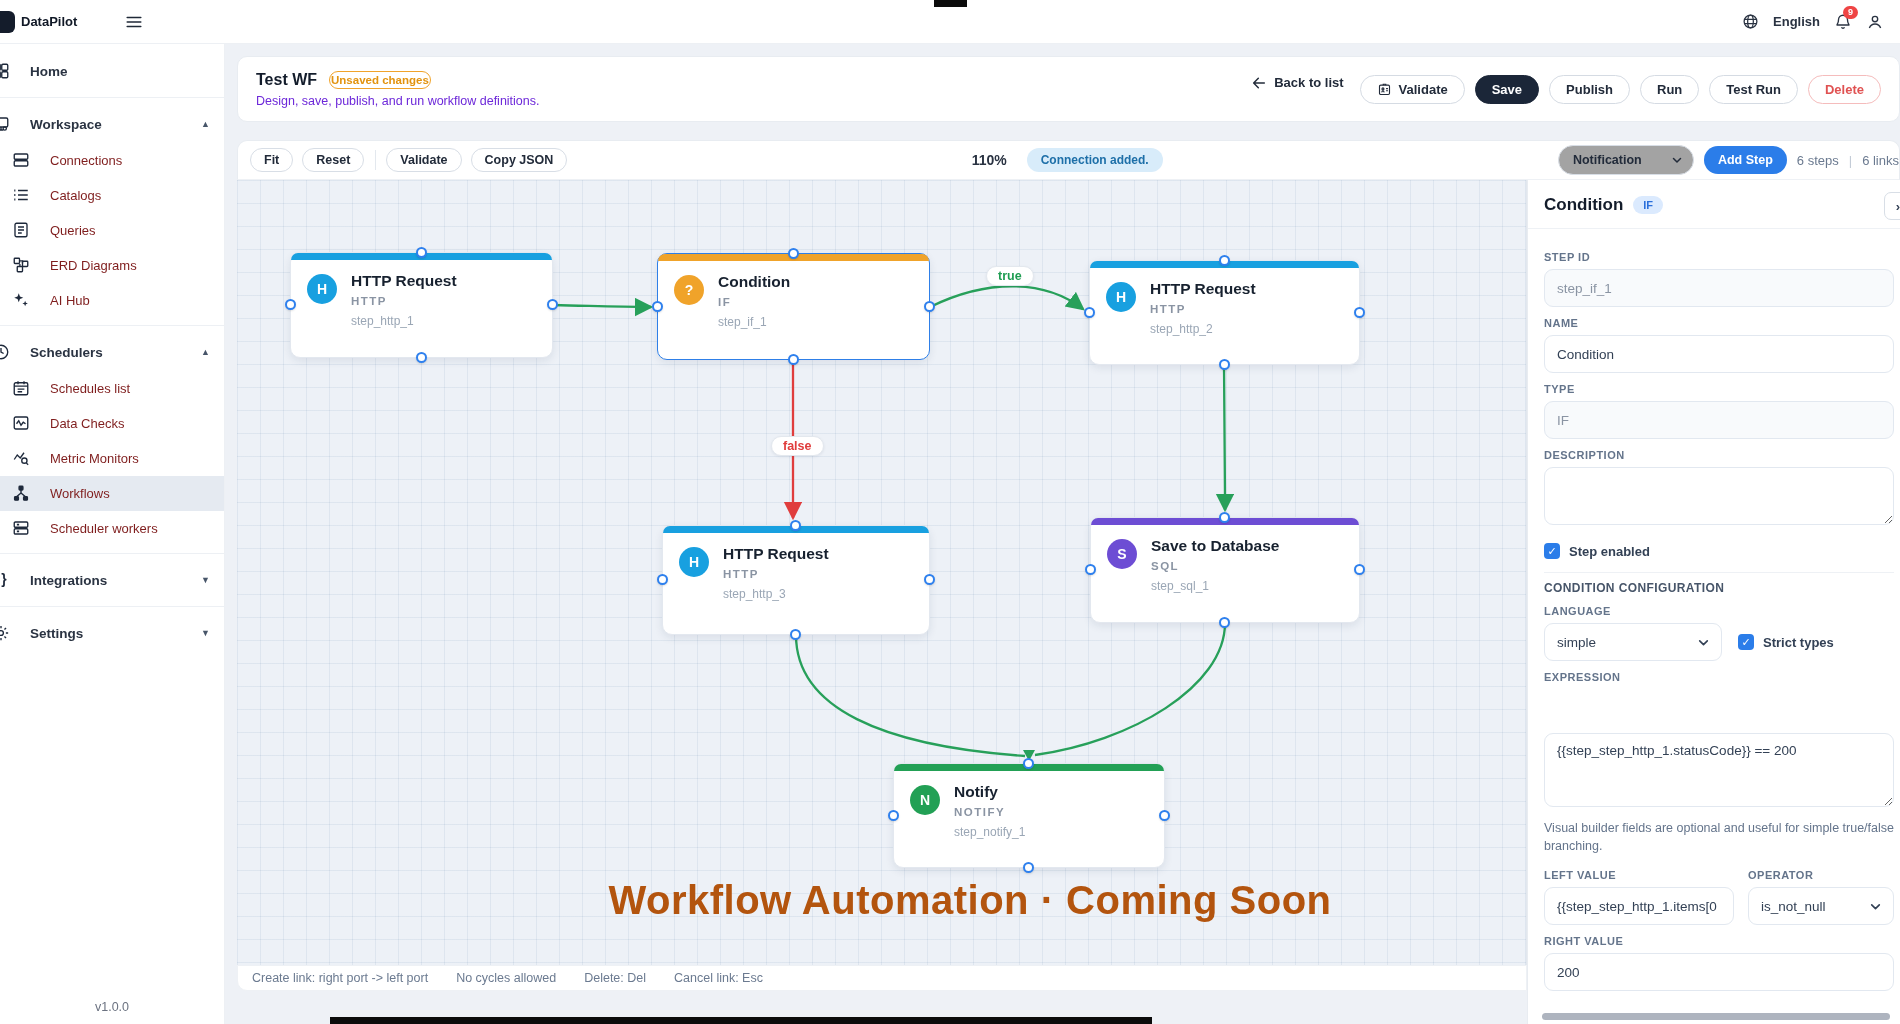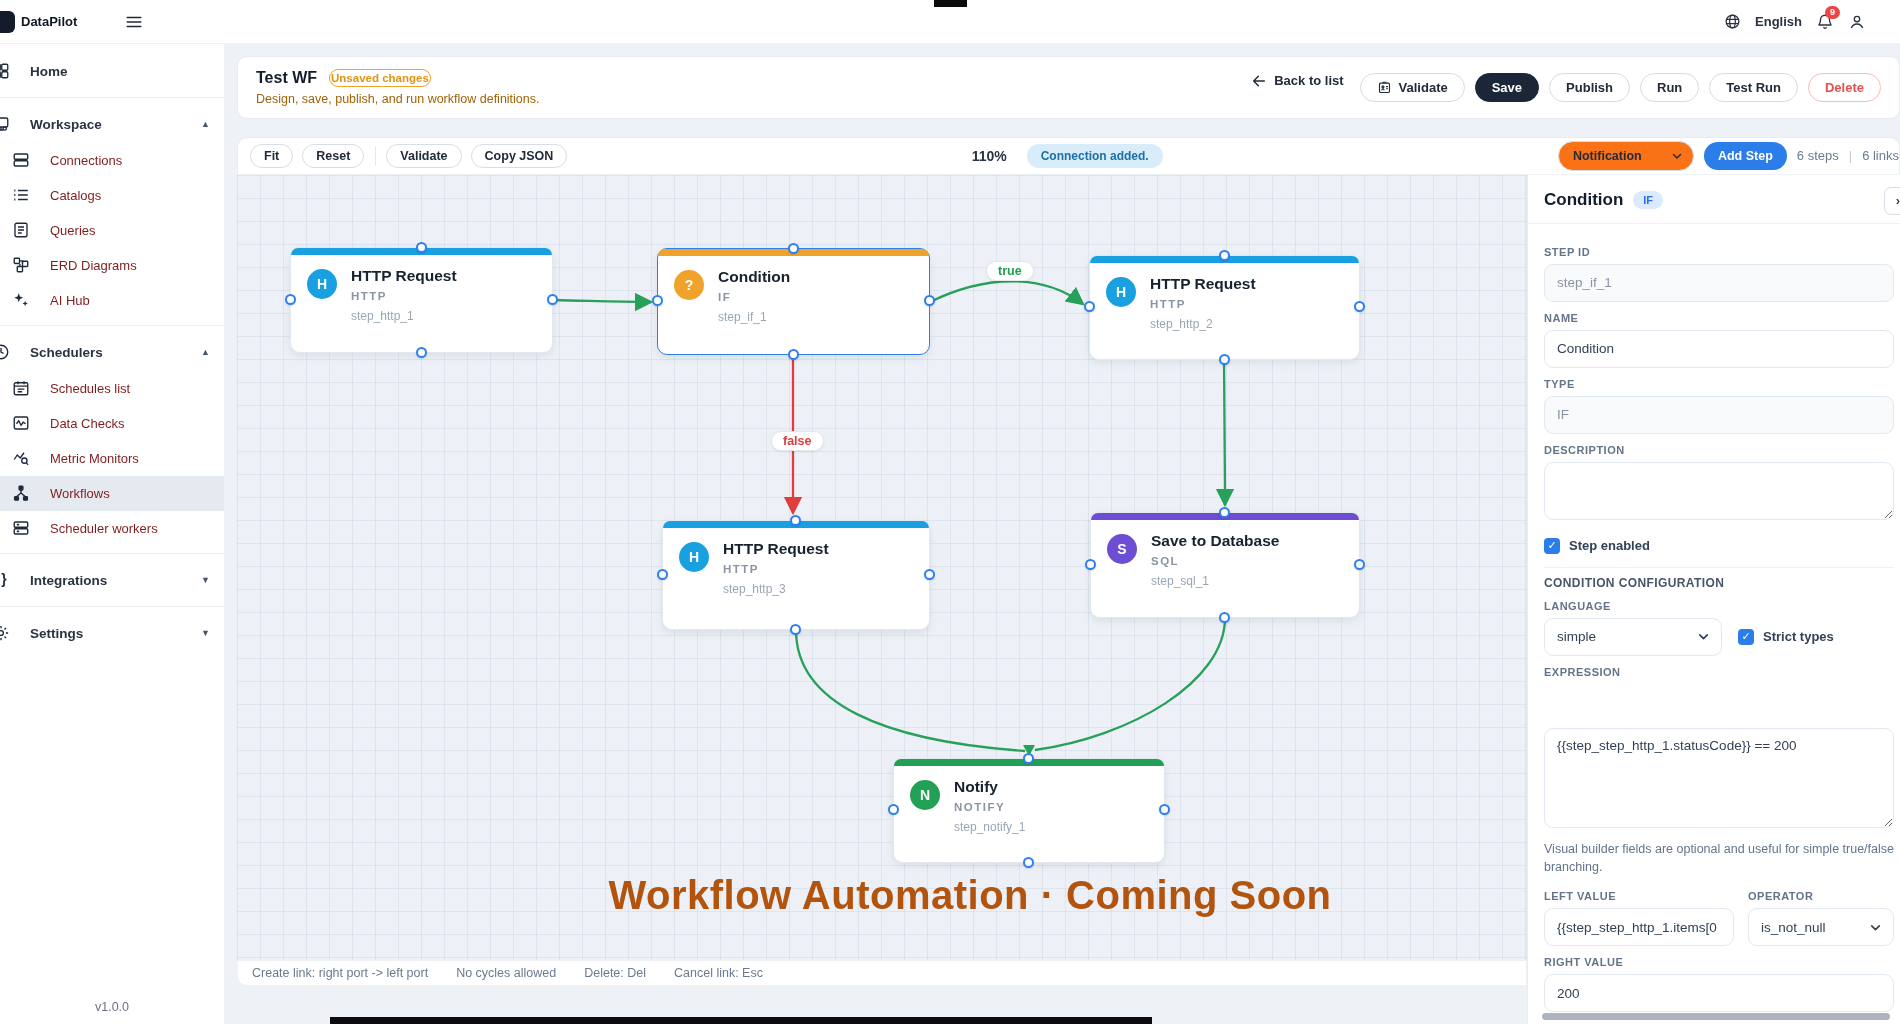--- a/index.html
+++ b/index.html
@@ -1,21 +1,21 @@
 <!DOCTYPE html>
 <html><head>
 <meta charset="utf-8">
 <style>
   * { margin:0; padding:0; box-sizing:border-box; }
   html,body { width:1900px; height:1024px; overflow:hidden; background:#eef1f6;
     font-family:"Liberation Sans","DejaVu Sans",sans-serif; color:#1f2937; }
 
   
   .topbar { height:44px; background:#fff; border-bottom:1px solid #edf0f4;
-    display:flex; align-items:center; padding:0 28px 0 0; position:relative; z-index:5;}
+    display:flex; align-items:center; padding:0 10px 0 0; position:relative; z-index:5;}
   .logo-sq { width:22px; height:22px; background:#141c2b; border-radius:6px; margin-left:-7px; flex:0 0 auto;}
   .brand { font-size:13px; font-weight:800; color:#101826; margin-left:6px; }
   .hamburger { margin-left:48px; cursor:pointer; display:flex; }
   .topbar-right { margin-left:auto; display:flex; align-items:center; gap:14px; padding-right:6px;}
   .lang { font-size:13px; font-weight:700; color:#2a3342; }
   .bell-wrap { position:relative; }
   .badge { position:absolute; top:-7px; left:9px; background:#ef4444; color:#fff;
     font-size:9px; font-weight:800; border-radius:8px; padding:1px 5px; line-height:11px;}
   .icon-btn { display:flex; align-items:center; }
 
@@ -39,21 +39,21 @@
 
   .main { flex:1; padding:12px 0 0 12px; display:flex; flex-direction:column; }
 
   
   .wf-header { background:#fff; border:1px solid #e8ecf1; border-radius:10px; height:66px;
     display:flex; align-items:center; padding:0 18px; }
   .wf-title-row { display:flex; align-items:center; gap:12px; }
   .wf-title { font-size:16px; font-weight:800; color:#131c2b; }
   .pill-unsaved { border:1.5px solid #f0a32a; color:#e2930f; font-size:11.5px; font-weight:700;
     border-radius:999px; padding:2px 1px; }
-  .wf-sub { font-size:12.5px; color:#a16207; margin-top:5px; }
+  .wf-sub { font-size:12.5px; color:#6d28d9; margin-top:5px; }
   .wf-actions { margin-left:auto; display:flex; align-items:flex-start; gap:10px; white-space:nowrap; }
   .linklike { display:flex; align-items:center; gap:7px; font-size:13px; font-weight:700;
     color:#222b3a; cursor:pointer; margin-right:6px;}
   .btn { border:1.5px solid #d5dbe3; background:#fff; color:#222b3a; font-weight:700;
     font-size:13px; border-radius:17px; padding:6px 16px; cursor:pointer; display:flex;
     align-items:center; gap:7px; font-family:inherit;}
   .btn.dark { background:#1b2638; border-color:#1b2638; color:#fff; }
   .btn.danger { border-color:#f5bcbc; color:#e05252; }
 
   
@@ -62,21 +62,21 @@
   .tbtn { border:1.5px solid #d8dee6; background:#fff; border-radius:15px; padding:4px 13px;
     font-size:12.5px; font-weight:700; color:#222b3a; cursor:pointer; margin-right:9px; font-family:inherit;}
   .tsep { width:1px; height:20px; background:#e3e8ee; margin:0 10px 0 2px; }
   .mid-group { margin-left:auto; display:flex; align-items:center; gap:20px; }
   .zoom-val { font-size:14px; font-weight:800; color:#2a3342; }
   .toast { background:#d8ecfa; color:#1d6fa8; font-size:12px; font-weight:700;
     border-radius:14px; padding:5px 14px; }
   .right-group { margin-left:auto; display:flex; align-items:center; gap:10px; overflow:hidden; }
   .mini-select { border:1.5px solid #d8dee6; border-radius:15px; height:30px; width:136px;
     display:flex; align-items:center; justify-content:space-between; padding:0 10px 0 14px;
-    font-size:12.5px; font-weight:700; color:#222b3a; cursor:pointer; background:#f97316;}
+    font-size:12.5px; font-weight:700; color:#222b3a; cursor:pointer; background:#a3a3a3;}
   .addstep { background:#2b7de9; border:none; color:#fff; font-weight:700; font-size:12.5px;
     border-radius:15px; padding:7px 14px; cursor:pointer; font-family:inherit;}
   .counts { display:flex; align-items:center; gap:10px; color:#6b7a90; font-size:13px; white-space:nowrap;}
   .counts .cdiv { color:#c3cbd6; }
 
   
   .contentrow { display:flex; flex:1; }
   .canvas-col { flex:1; display:flex; flex-direction:column; min-width:0; }
   .canvas { position:relative; height:785px; overflow:hidden; background:#edf1f7;
     background-image:linear-gradient(rgba(120,148,185,.13) 1px, transparent 1px),
@@ -577,21 +577,21 @@
                   <path d="M5 9l7 7 7-7" stroke-linecap="round" stroke-linejoin="round"></path>
                 </svg>
             </div>
             <div class="cb-row" style="margin:0;">
               <span class="cb">✓</span>
               <span class="cb-label">Strict types</span>
             </div>
           </div>
 
           <div class="flabel">EXPRESSION</div>
-          <textarea class="ftext" style="height: 100px; margin-top: 44px;">{{step_step_http_1.statusCode}} == 200</textarea>
+          <textarea class="ftext" style="height: 74px; margin-top: 44px;">{{step_step_http_1.statusCode}} == 200</textarea>
 
           <div class="helper">Visual builder fields are optional and useful for simple true/false branching.</div>
 
           <div class="two-col" style="margin-top:4px;">
             <div class="col-a">
               <div class="flabel">LEFT VALUE</div>
               <input class="finput" value="{{step_step_http_1.items[0" style="">
             </div>
             <div class="col-b">
               <div class="flabel">OPERATOR</div>

